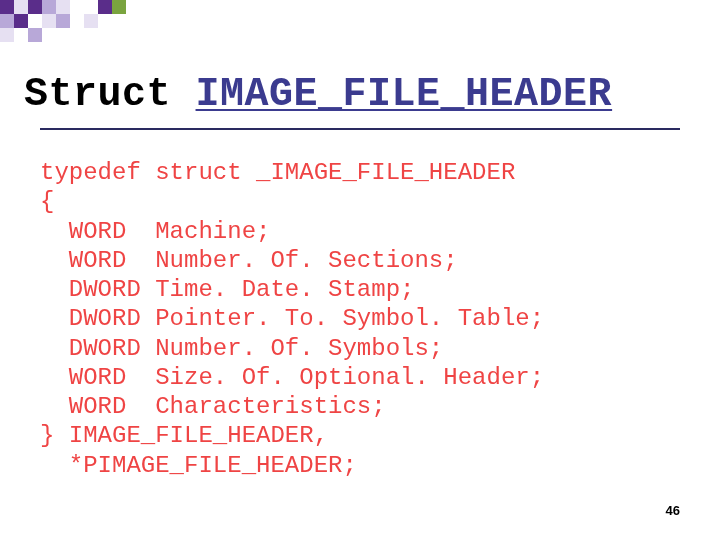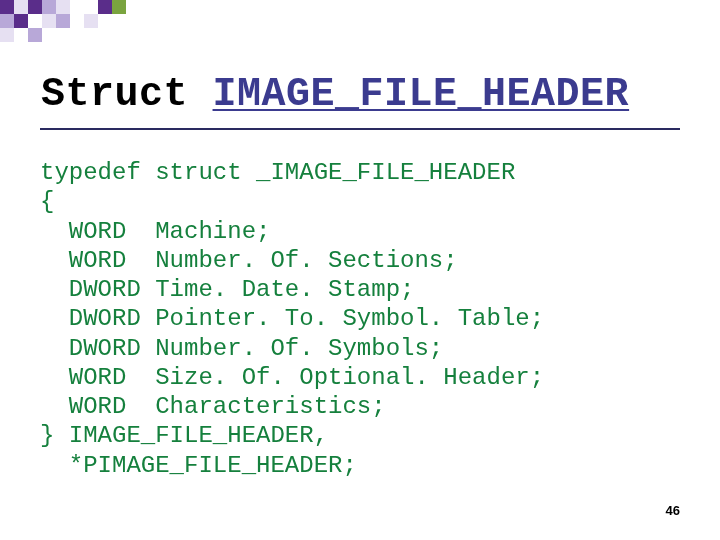--- a/index.html
+++ b/index.html
@@ -20,21 +20,21 @@
     height: 40px;
   }
   .sq {
     position: absolute;
     width: 14px;
     height: 14px;
   }
   .title {
     position: absolute;
     top: 72px;
-    left: 41px;
+    left: 24px;
     font-size: 40px;
     font-weight: bold;
     color: #000000;
     letter-spacing: 0.5px;
   }
   .title .us {
     color: #3b3b8f;
     text-decoration: underline;
     text-decoration-color: #3b3b8f;
     text-decoration-thickness: 2px;
@@ -47,21 +47,21 @@
     width: 640px;
     height: 2px;
     background: #2a2a60;
   }
   .code {
     position: absolute;
     top: 158px;
     left: 40px;
     font-size: 24px;
     line-height: 1.22;
-    color: #15803d;
+    color: #ef4444;
     white-space: pre;
     font-weight: 500;
   }
   .pagenum {
     position: absolute;
     bottom: 22px;
     right: 40px;
     font-family: Arial, Helvetica, sans-serif;
     font-size: 13px;
     font-weight: bold;

